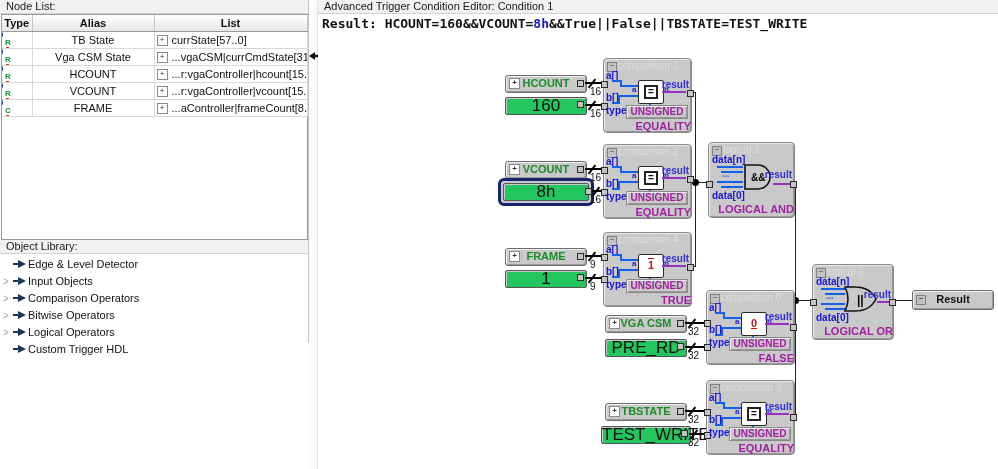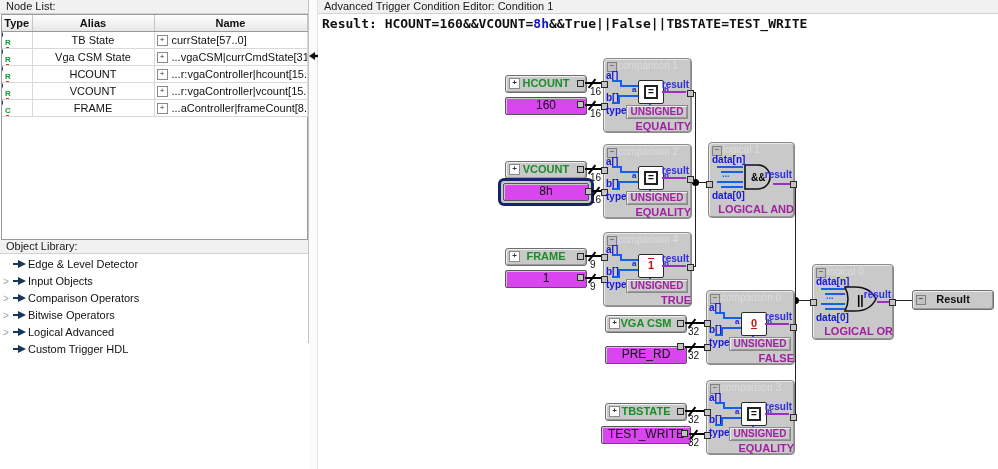--- a/index.html
+++ b/index.html
@@ -44,22 +44,22 @@
   .wire{position:absolute;background:#000;}
   .rwire{position:absolute;background:#222;}
   .pwire{position:absolute;background:#9a30c0;}
   .bwire{position:absolute;background:#1560e8;}
   .dot{position:absolute;width:7px;height:7px;border-radius:50%;background:#000;}
   .slash{position:absolute;width:2px;height:11px;background:#000;transform:rotate(38deg);}
   .buswidth{position:absolute;font-size:10px;color:#111;}
   .gbox{position:absolute;height:16px;background:#c9c9c9;border:1px solid #6e6e6e;border-radius:3px;
         box-shadow:inset 1px 1px 0 #efefef,inset -1px -1px 0 #9a9a9a;text-align:center;line-height:15px;
         font-weight:bold;color:#1c8c28;font-size:11px;}
-  .vbox{position:absolute;height:16px;background:#d946ef;border:1px solid #565656;border-radius:2px;
-        box-shadow:inset 1px 1px 0 #c9c9c9;text-align:center;line-height:15px;color:#111;font-size:12px;}
+  .vbox{position:absolute;height:16px;background:#22c55e;border:1px solid #565656;border-radius:2px;
+        box-shadow:inset 1px 1px 0 #c9c9c9;text-align:center;line-height:15px;color:#111;font-size:17px;}
   .selwrap{position:absolute;border:3px solid #16246e;border-radius:6px;background:#c9c9c9;padding:2px;}
   .selwrap .vbox{position:relative;width:84px;}
   .nport{position:absolute;width:5px;height:5px;right:2px;top:4px;background:#c4c4c4;border:1px solid #2a2a2a;}
   .cblock,.lblock{position:absolute;width:87px;height:73px;background:#c9c9c9;border:1px solid #8a8a8a;
         border-radius:4px;box-shadow:inset 1px 1px 0 #eaeaea,inset -1px -1px 0 #969696;}
   .lblock{width:85px;height:74px;}
   .blk-title{position:absolute;left:14px;top:1px;font-size:10px;color:#dcdcdc;white-space:nowrap;}
   .minibox{position:absolute;left:3px;top:3px;width:8px;height:8px;line-height:6px;text-align:center;
         font-size:8px;background:#c2c2c2;border:1px solid #808080;color:#444;}
   .plabel{position:absolute;font-size:10px;font-weight:bold;color:#1818d8;}
@@ -95,21 +95,21 @@
       <table class="nl">
         <colgroup>
             <col style="width:30px">
             <col style="width:122px">
             <col style="width:153px">
           </colgroup>
         <tbody>
             <tr>
           <th>Type</th>
           <th>Alias</th>
-          <th>Name</th>
+          <th>List</th>
         </tr>
         <tr>
           <td><span class="type-icon"><span class="letter">R</span><span class="tick"></span><span class="blob"></span></span></td>
           <td class="c-alias">TB State</td>
           <td class="c-name"><span class="expbox">+</span><span>currState[57..0]</span></td>
         </tr>
         <tr>
           <td><span class="type-icon"><span class="letter">R</span><span class="tick"></span><span class="blob"></span></span></td>
           <td class="c-alias">Vga CSM State</td>
           <td class="c-name"><span class="expbox">+</span><span>...vgaCSM|currCmdState[31..0]</span></td>
@@ -148,21 +148,21 @@
               <path d="M1,5 h5" stroke="#16365c" stroke-width="2"></path>
               <path d="M6,1 l8,4 -8,4 z" fill="#16365c"></path>
             </svg></span><span>Comparison Operators</span></div>
       <div class="ol-item"><span class="ol-chev">&gt;</span><span class="ol-icon"><svg width="15" height="10">
               <path d="M1,5 h5" stroke="#16365c" stroke-width="2"></path>
               <path d="M6,1 l8,4 -8,4 z" fill="#16365c"></path>
             </svg></span><span>Bitwise Operators</span></div>
       <div class="ol-item"><span class="ol-chev">&gt;</span><span class="ol-icon"><svg width="15" height="10">
               <path d="M1,5 h5" stroke="#16365c" stroke-width="2"></path>
               <path d="M6,1 l8,4 -8,4 z" fill="#16365c"></path>
-            </svg></span><span>Logical Advanced</span></div>
+            </svg></span><span>Logical Operators</span></div>
       <div class="ol-item"><span class="ol-chev"> </span><span class="ol-icon"><svg width="15" height="10">
               <path d="M1,5 h5" stroke="#16365c" stroke-width="2"></path>
               <path d="M6,1 l8,4 -8,4 z" fill="#16365c"></path>
             </svg></span><span>Custom Trigger HDL</span></div>
     </div>
   </div>
 
   <div class="splitter"></div>
   <svg class="cursor-ico" width="26" height="16" viewBox="0 0 26 16">
     <path d="M1,8 l6,-4 v2.7 h3 v2.6 h-3 v2.7 z" fill="#111"></path>
@@ -185,21 +185,21 @@
       <div class="selwrap" style="left:180px;top:141px;">
         <div class="vbox">8h</div>
         <span class="nport" style="right:-1px;top:7px;"></span>
       </div>
 
       <div class="gbox" style="left:187px;top:211px;width:80px;"><span class="expbox" style="position:absolute;left:3px;top:2px;">+</span><span>FRAME</span><span class="nport"></span></div>
       <div class="vbox" style="left:187px;top:233px;width:80px;">1</div>
       <span class="nport" style="left:259px;top:237px;"></span>
 
       <div class="gbox" style="left:287px;top:278px;width:80px;"><span class="expbox" style="position:absolute;left:3px;top:2px;">+</span><span>VGA CSM</span><span class="nport"></span></div>
-      <div class="vbox" style="left:287px;top:309px;width:80px;text-align:center;">PRE_RD</div>
+      <div class="vbox" style="left:287px;top:302px;width:80px;text-align:center;">PRE_RD</div>
       <span class="nport" style="left:359px;top:306px;"></span>
 
       <div class="gbox" style="left:287px;top:366px;width:80px;"><span class="expbox" style="position:absolute;left:3px;top:2px;">+</span><span>TBSTATE</span><span class="nport"></span></div>
       <div class="vbox" style="left:283px;top:389px;width:88px;">TEST_WRITE</div>
       <span class="nport" style="left:363px;top:393px;"></span>
 
       <div class="wire" style="left:267px;top:45px;width:18px;height:2px;"></div>
       <div class="wire" style="left:267px;top:67px;width:18px;height:2px;"></div>
       <div class="wire" style="left:267px;top:131px;width:18px;height:2px;"></div>
       <div class="wire" style="left:274px;top:153px;width:11px;height:2px;"></div>

